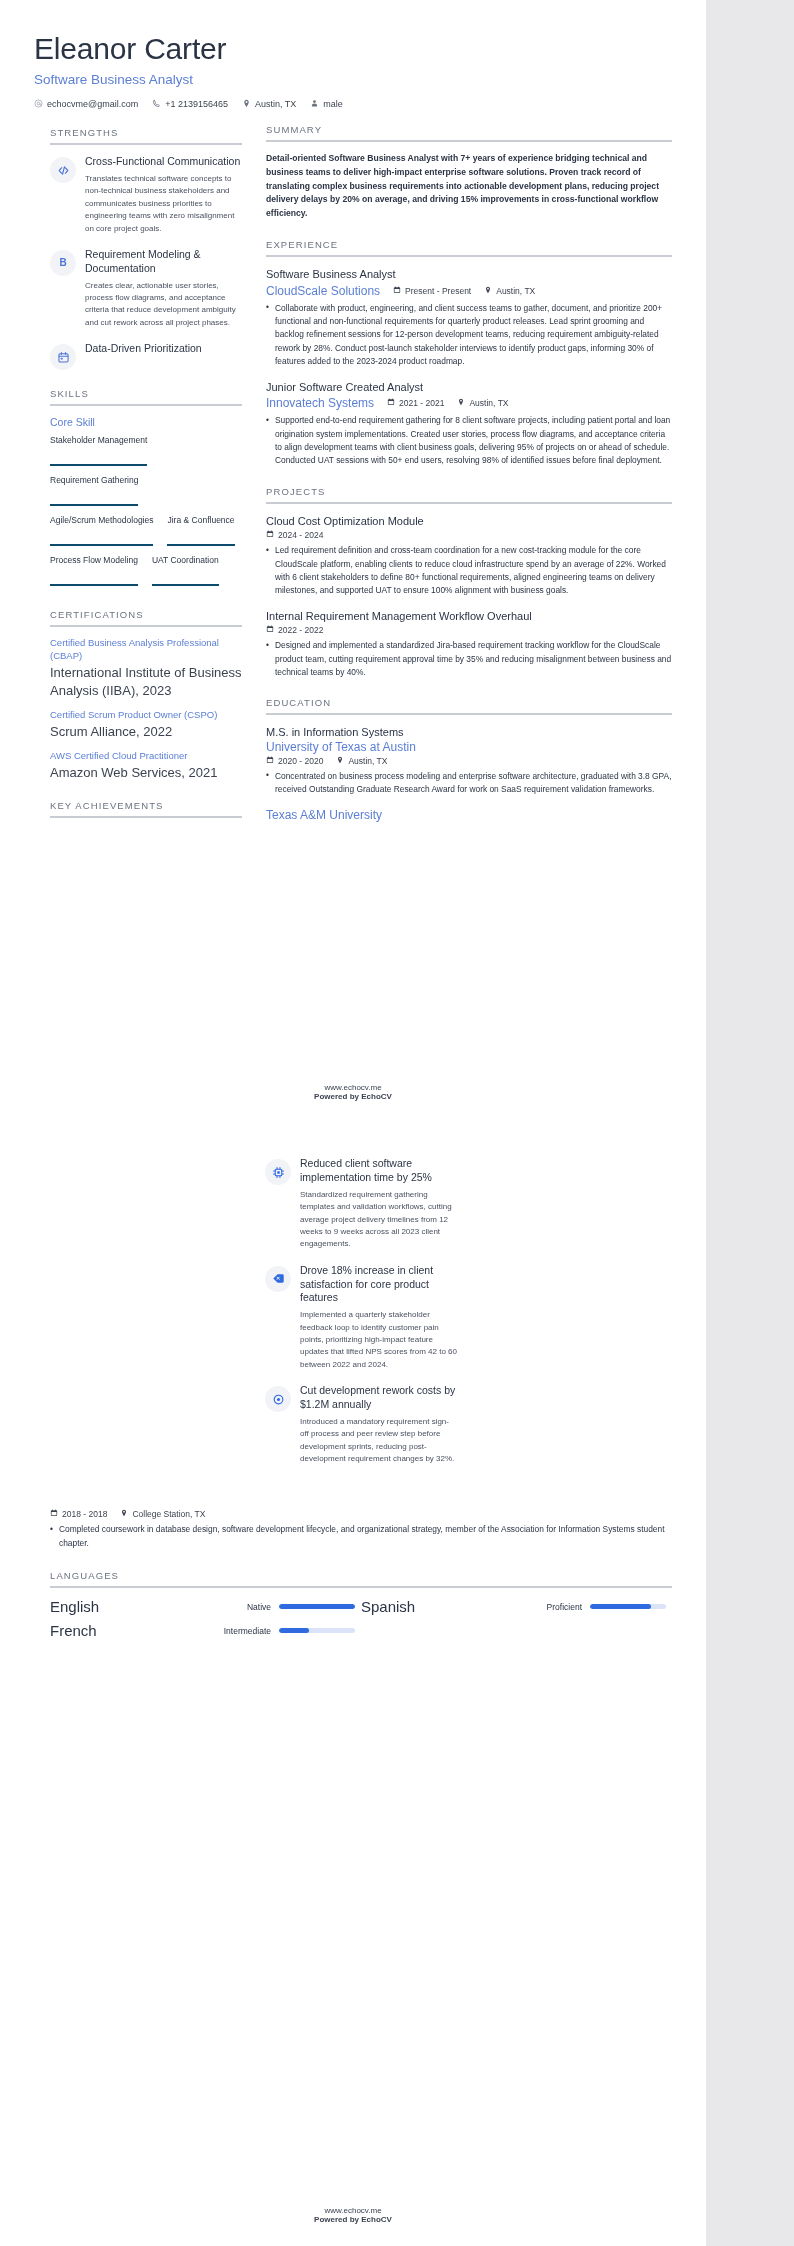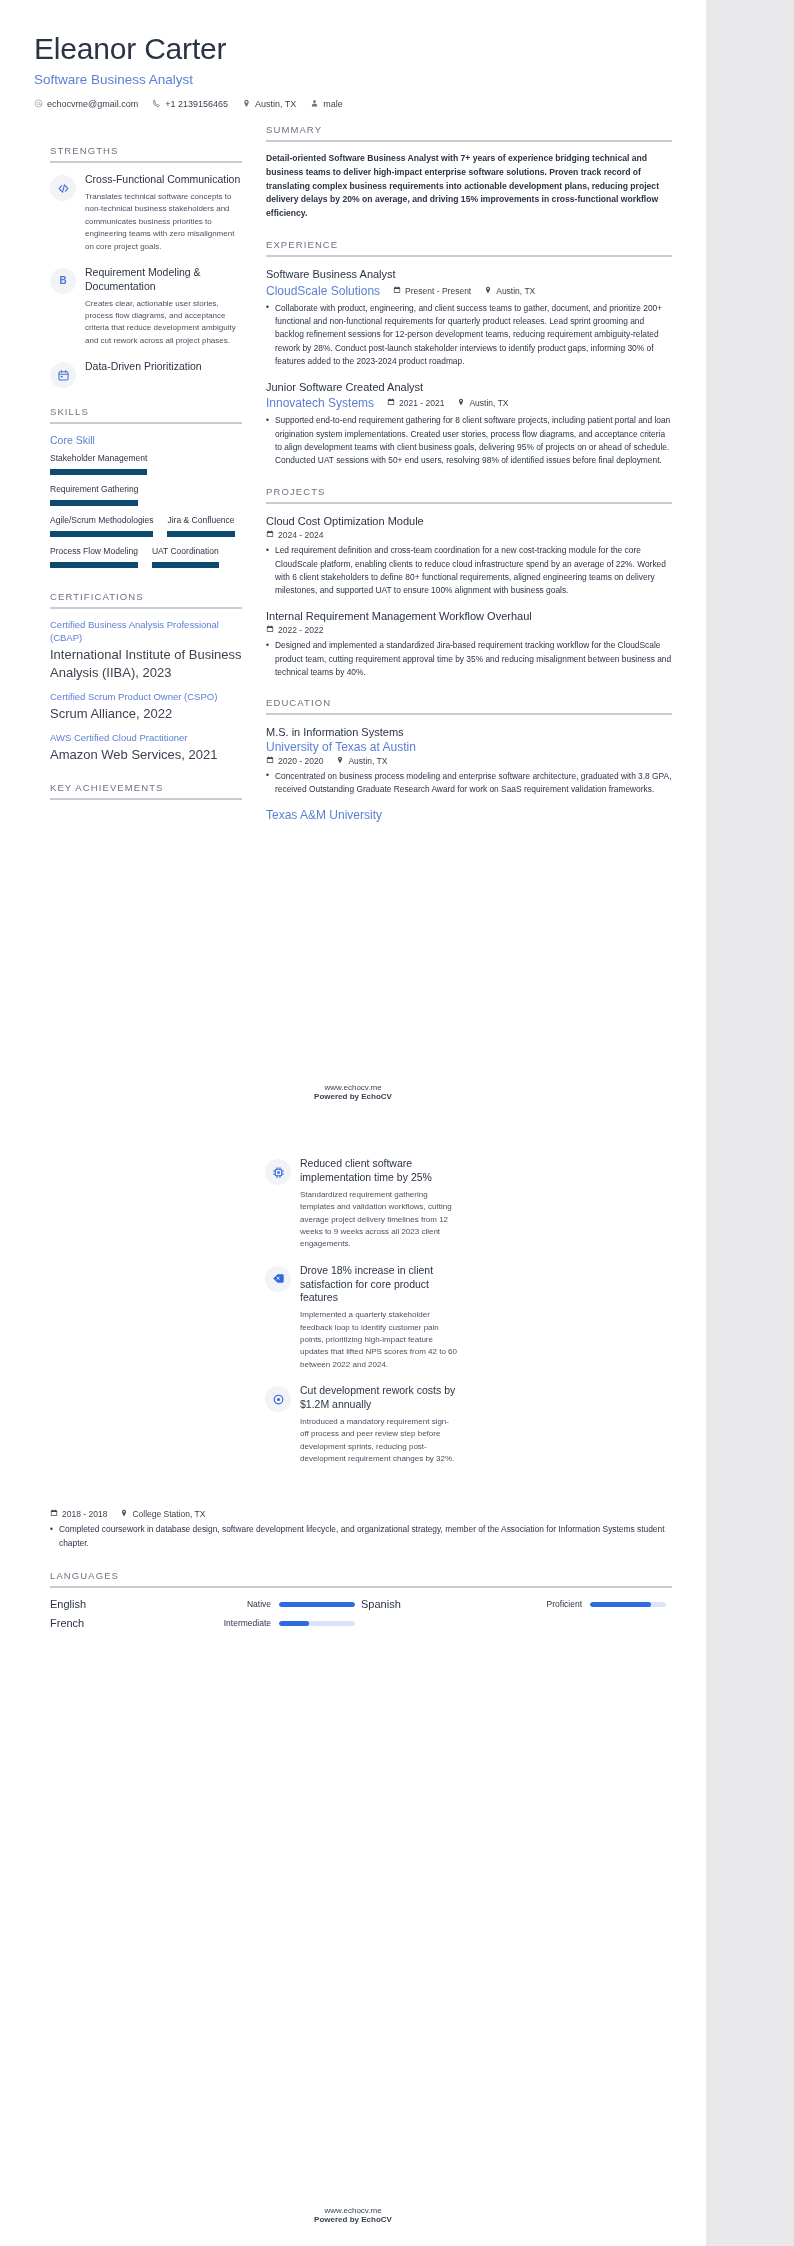--- a/index.html
+++ b/index.html
@@ -104,22 +104,22 @@
     margin-bottom: 7px;
   }
   .skill-list {
     display: flex;
     flex-wrap: wrap;
     gap: 4px 14px;
   }
   .skill {
     font-size: 8.5px;
     color: #2b3445;
-    padding-bottom: 6px;
-    border-bottom: 6px solid #0c4a6e;
+    padding-bottom: 19px;
+    border-bottom: 2px solid #0c4a6e;
     margin-bottom: 5px;
     white-space: nowrap;
   }
 
   
   .cert { margin-bottom: 9px; }
   .cert-name {
     font-size: 9.5px;
     color: #5b7fd4;
     line-height: 1.35;
@@ -183,21 +183,21 @@
     flex-wrap: wrap;
   }
   .lang-cell {
     width: 50%;
     display: flex;
     align-items: center;
     gap: 8px;
     margin-bottom: 7px;
     padding-right: 6px;
   }
-  .lang-name { font-size: 11px; color: #2b3445; flex: 0 0 auto; }
+  .lang-name { font-size: 15px; color: #2b3445; flex: 0 0 auto; }
   .lang-level { font-size: 8.5px; color: #2b3445; margin-left: auto; flex: 0 0 auto; }
   .lang-bar {
     flex: 0 0 76px;
     height: 5px;
     border-radius: 3px;
     background: #dbe3f8;
     overflow: hidden;
   }
   .lang-bar > span {
     display: block;

